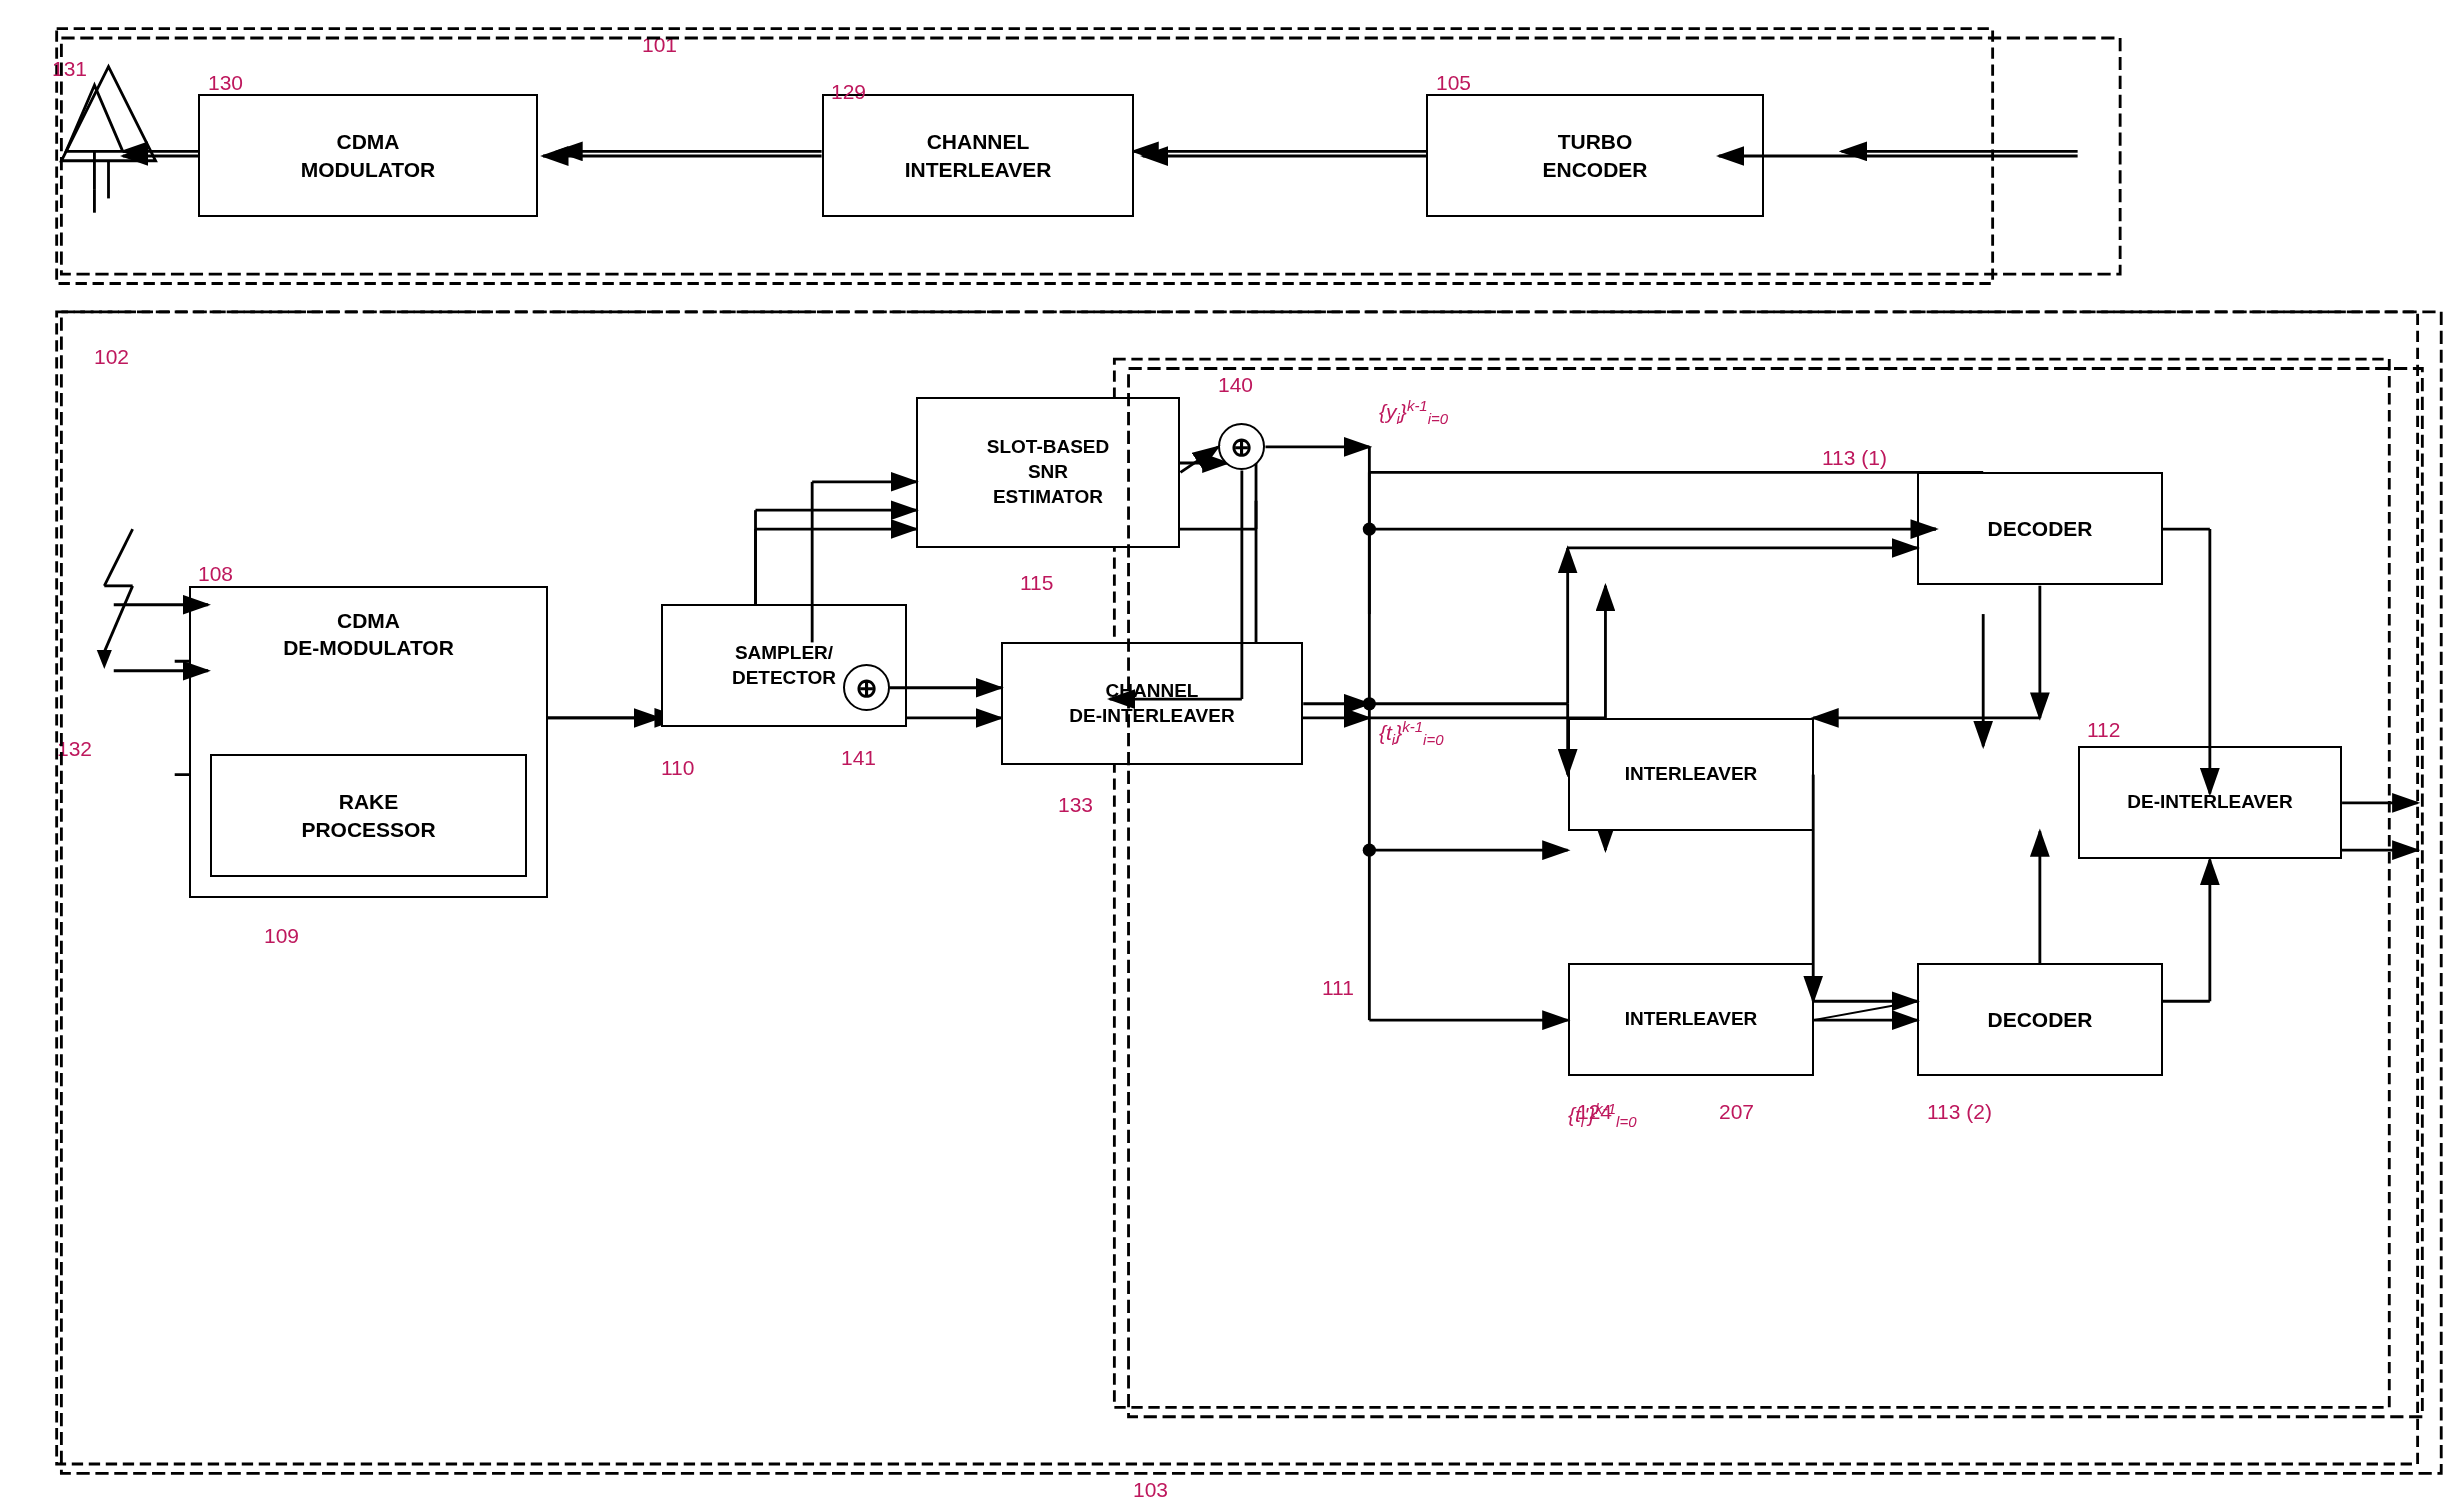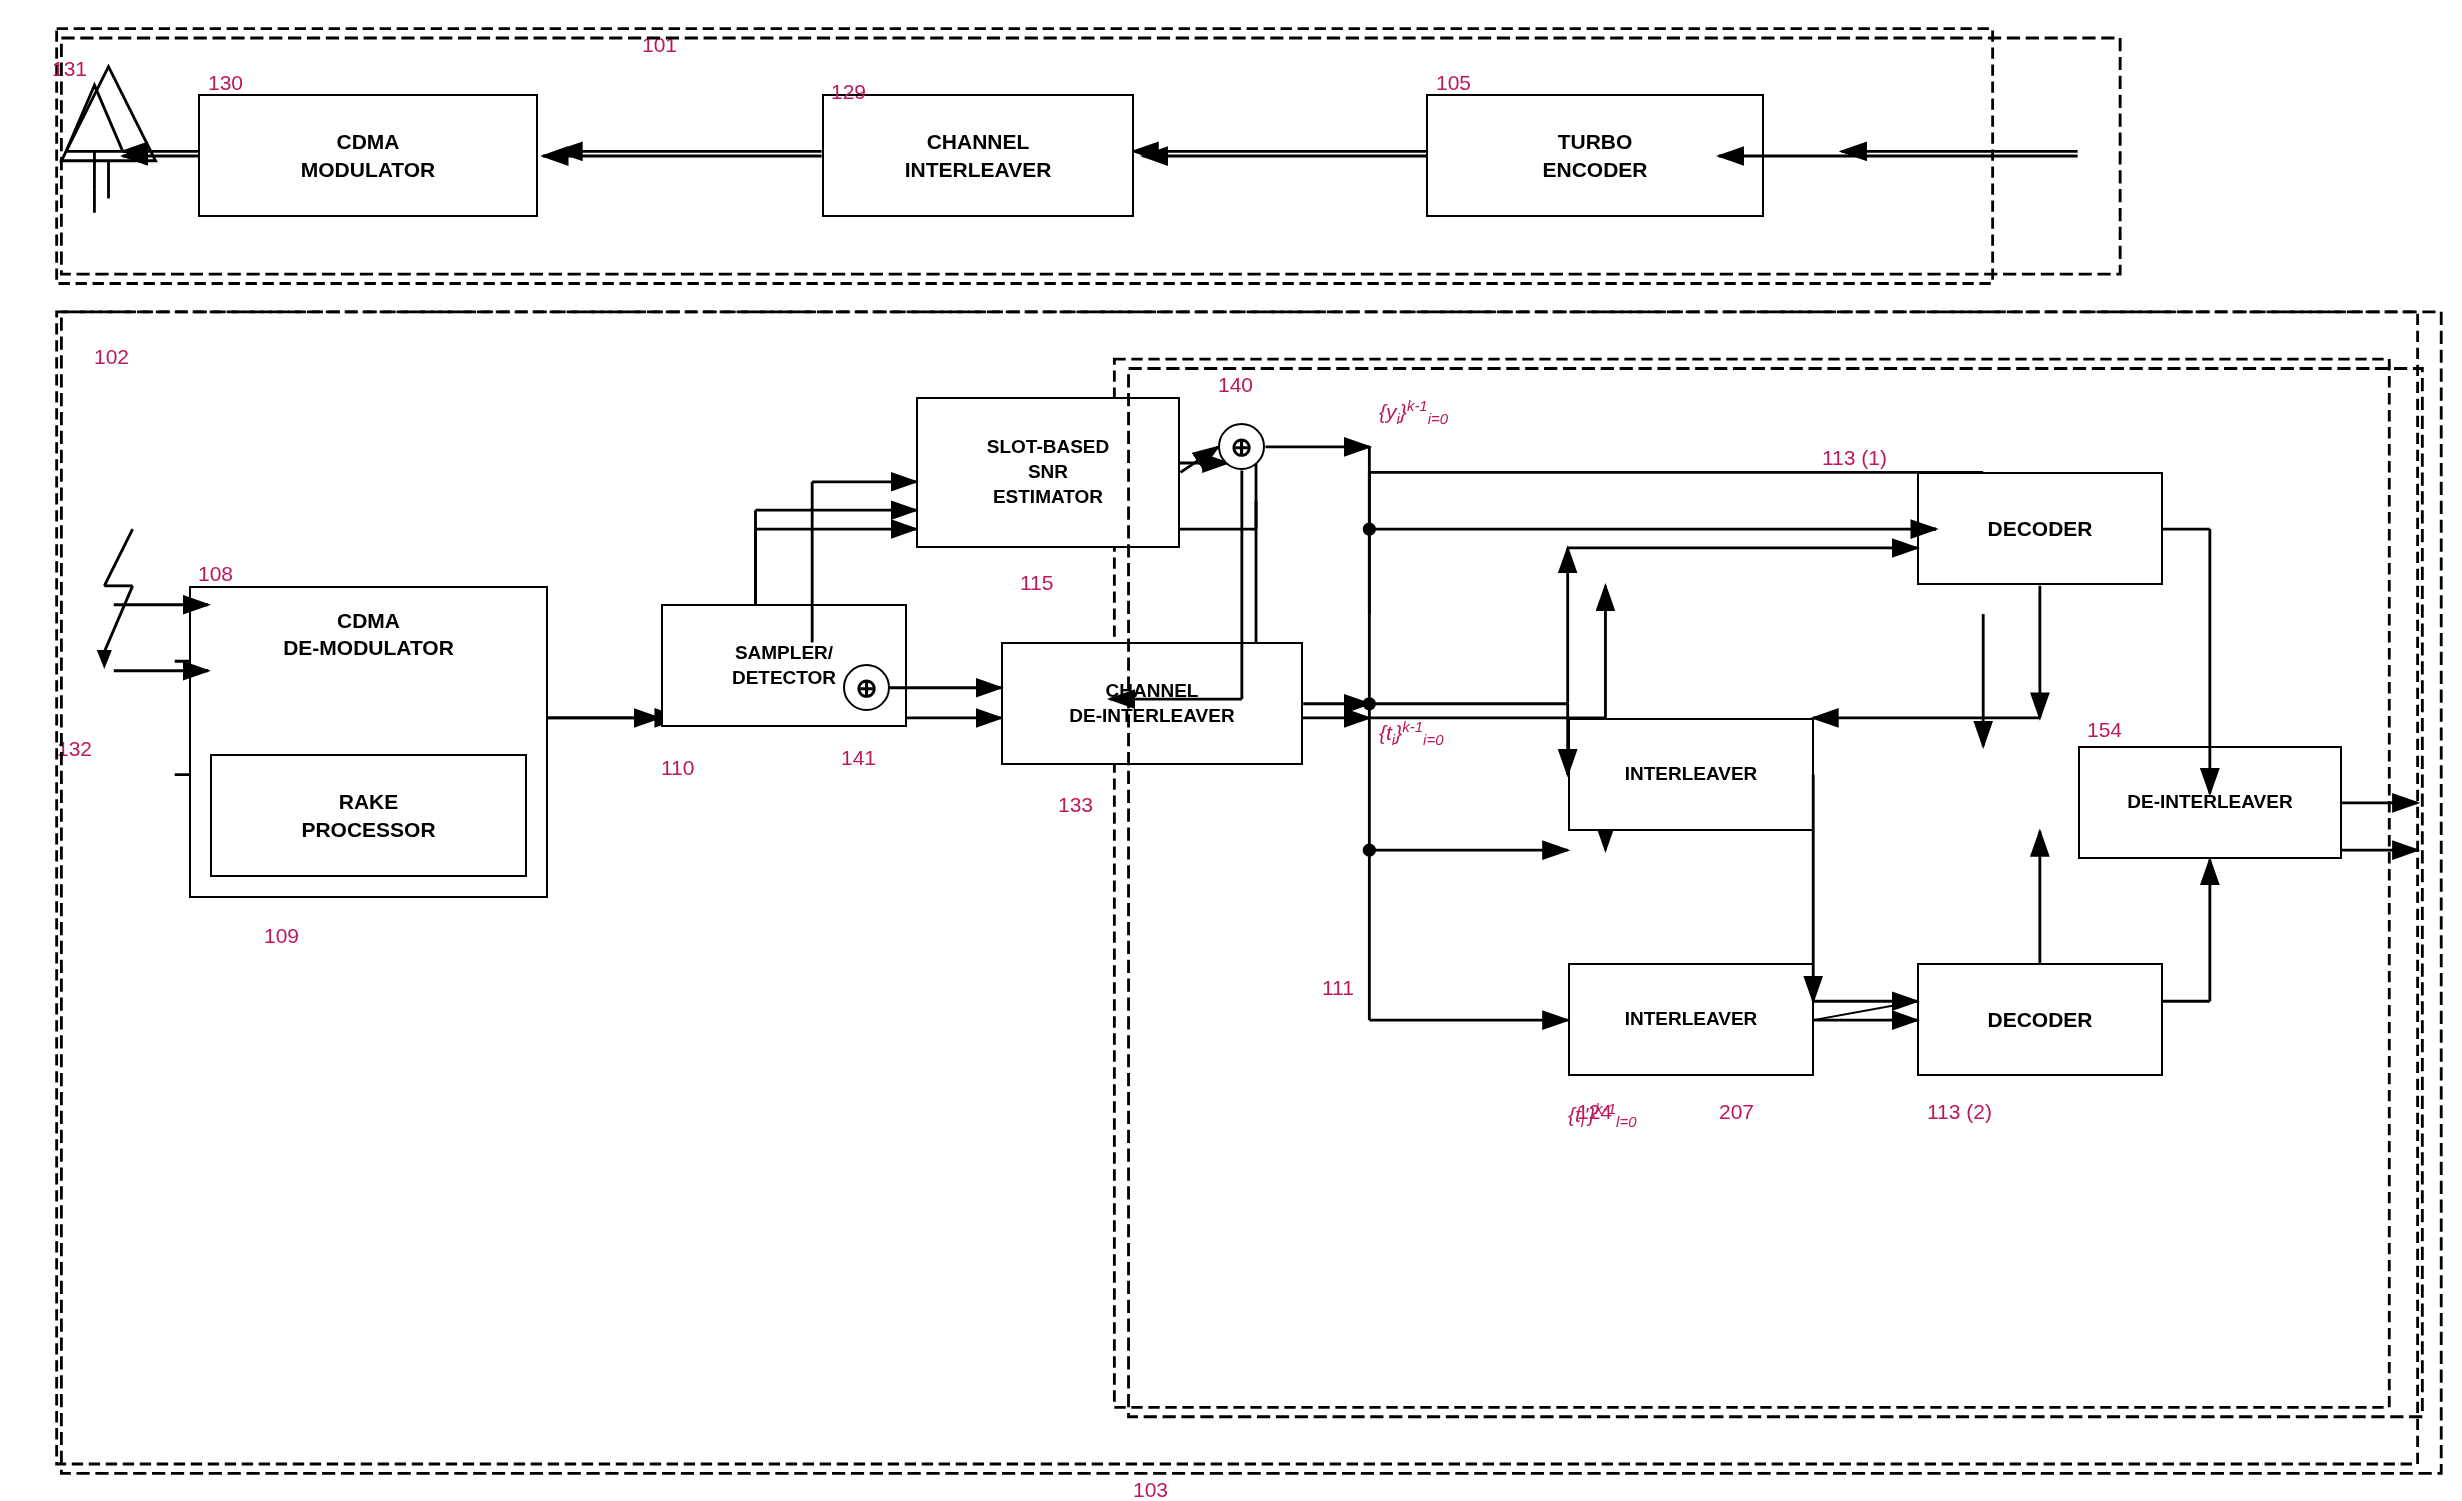--- a/index.html
+++ b/index.html
@@ -204,21 +204,21 @@
   <span class="label" style="left:1218px; top:373px;">140</span>
 
   <span class="label" style="left:1020px; top:571px;">115</span>
 
   <span class="label" style="left:1058px; top:793px;">133</span>
 
   <span class="label" style="left:1322px; top:976px;">111</span>
 
   <span class="label" style="left:1822px; top:434px;margin-top:12px;">113 (1)</span>
 
-  <span class="label" style="left:2087px; top:718px;">154</span>
+  <span class="label" style="left:2087px; top:718px;">112</span>
 
   <span class="label" style="left:1577px; top:1100px;">124</span>
 
   <span class="label" style="left:1719px; top:1100px;">207</span>
 
   <span class="label" style="left:1927px; top:1100px;">113 (2)</span>
 
   <span class="label" style="left:1133px; top:1478px;">103</span>
 
   <span class="label" style="left:1379px; top:397px; font-size:21px; font-style:italic;">{y<sub style="font-size:15px;">i</sub>}<sup style="font-size:15px;">k-1</sup><sub style="font-size:15px;">i=0</sub></span>

